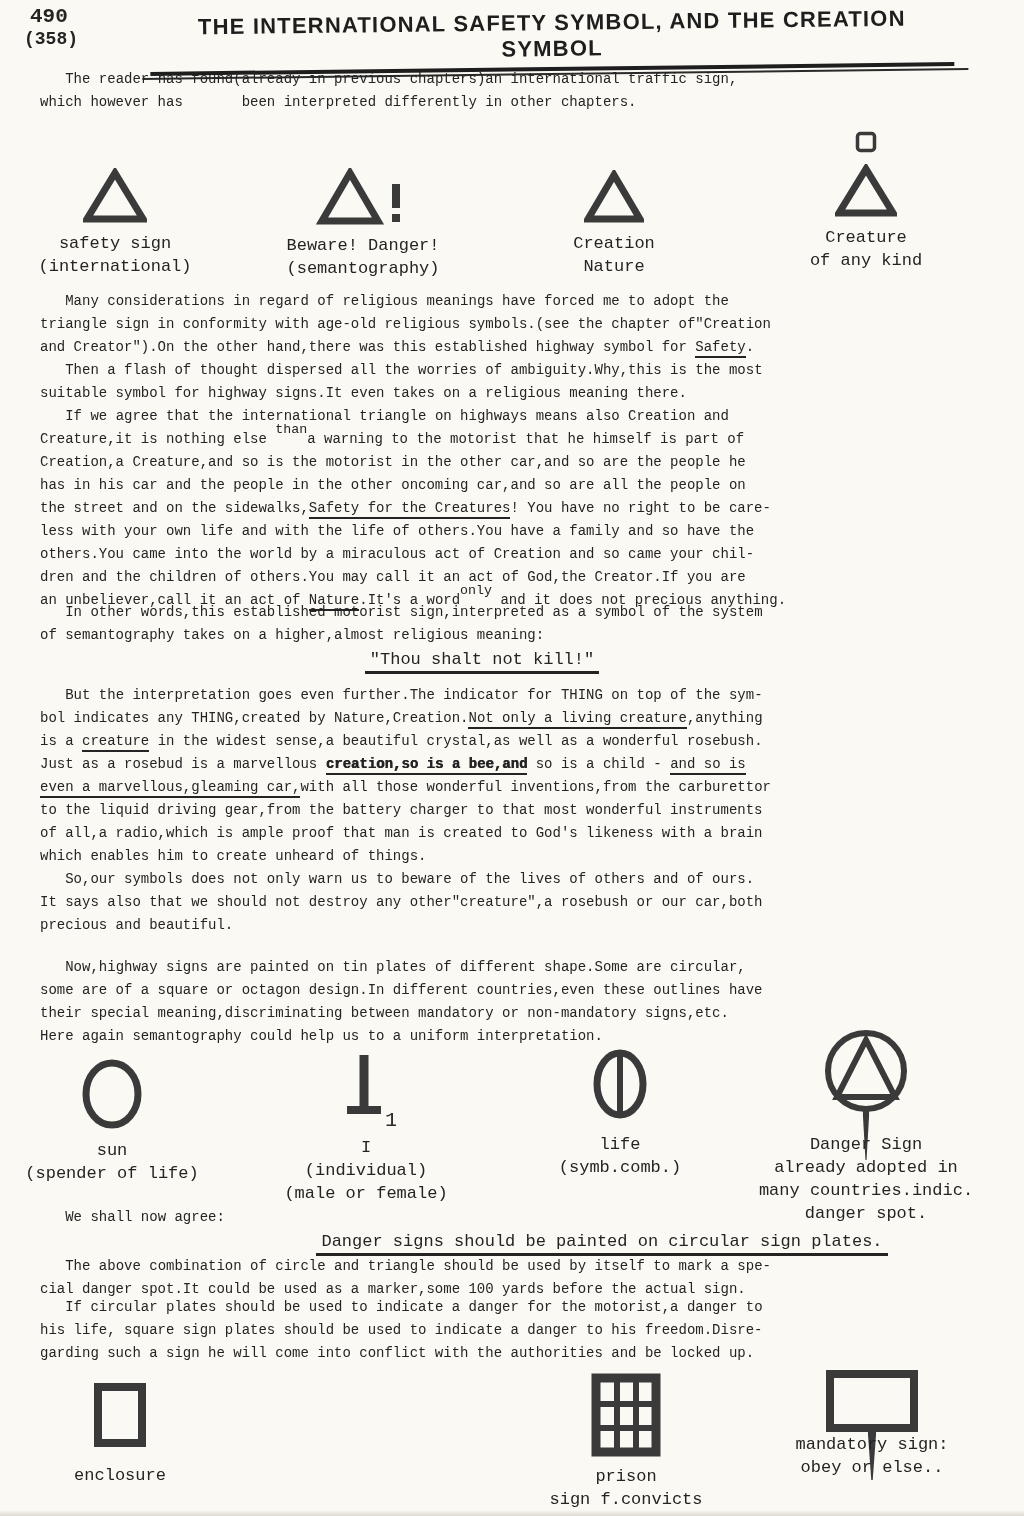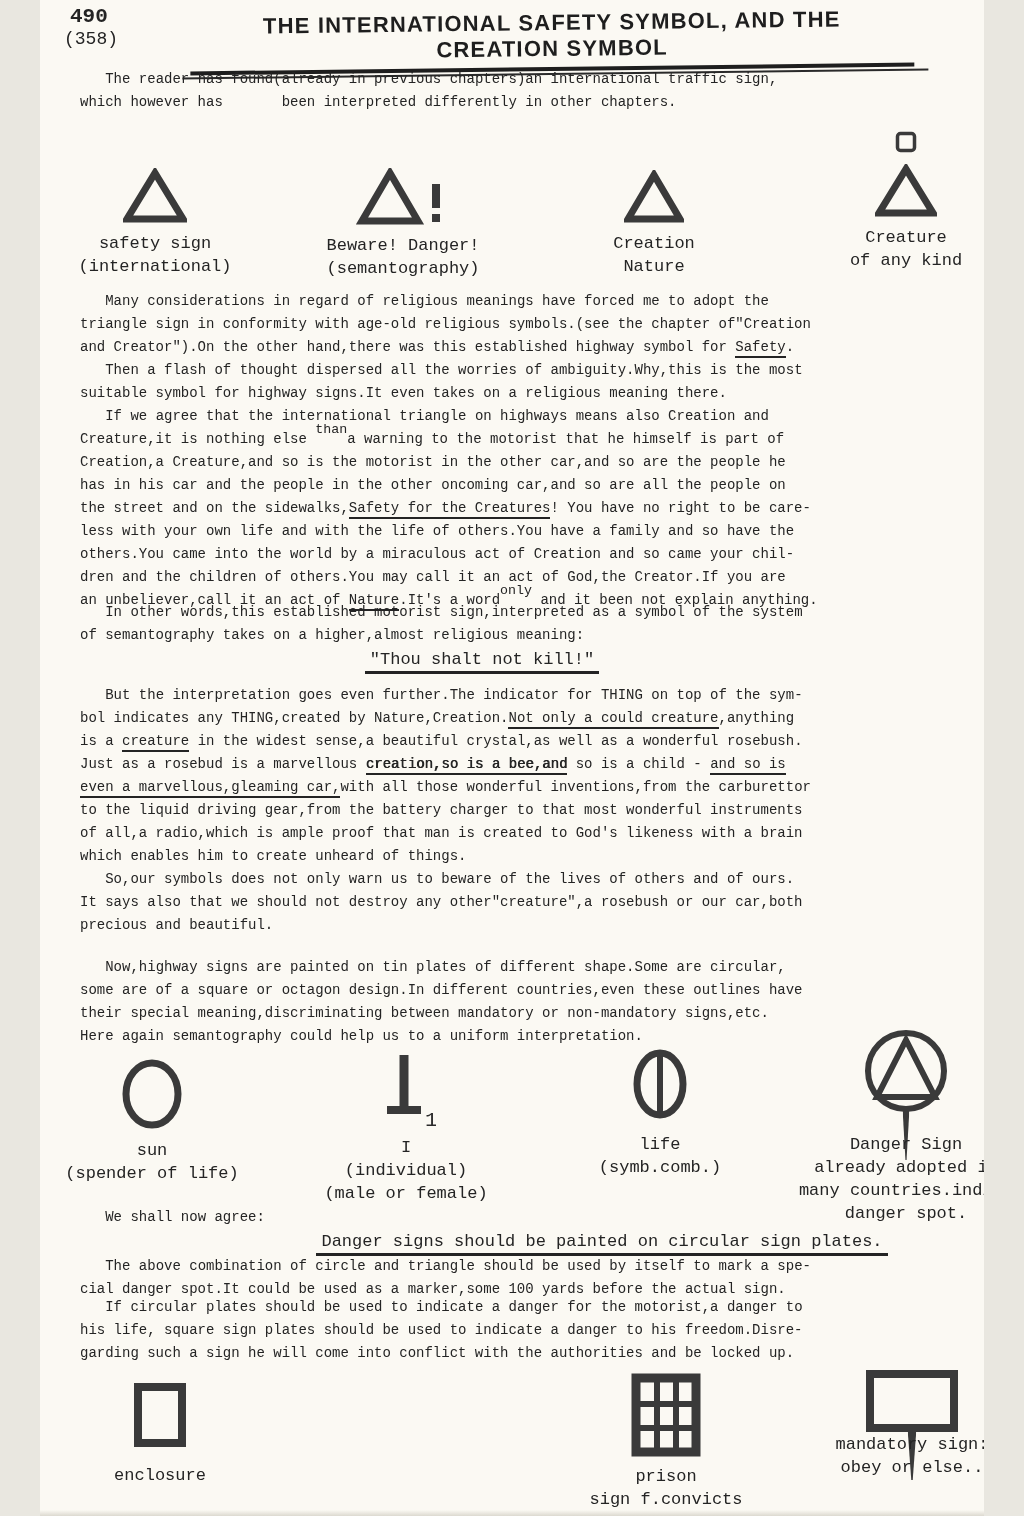--- a/index.html
+++ b/index.html
@@ -1,50 +1,50 @@
 <!DOCTYPE html>
 <html><head>
 <meta charset="utf-8">
 <style>
   html,body{margin:0;padding:0;background:#e9e7e0;}
   .page{
     position:relative;
-    width:944px;height:1516px;
+    width:1024px;height:1516px;
     margin:0 auto;
     background:#fbf9f3;
     font-family:"Liberation Mono","DejaVu Sans Mono",monospace;
     color:#242424;
     overflow:hidden;
   }
   .page::after{
     content:"";position:absolute;left:0;right:0;bottom:0;height:6px;
     background:linear-gradient(#fbf9f3,#dcd9d0);
   }
   
   .pagenum{position:absolute;left:30px;top:6px;font-weight:bold;font-size:21px;line-height:1.05;}
-  .pagenum-alt{position:absolute;left:24px;top:29px;font-size:18px;}
+  .pagenum-alt{position:absolute;left:24px;top:29px;font-size:18px;font-weight:bold;}
   .title-wrap{position:absolute;left:150px;right:70px;top:10px;text-align:center;transform:rotate(-0.7deg);}
   .title{
     display:inline-block;position:relative;
     font-family:"Liberation Sans","DejaVu Sans",sans-serif;
     font-weight:700;font-size:22px;letter-spacing:1.2px;color:#1e1e1e;
     padding:0 10px 5px 10px;
     border-bottom:4px solid #1e1e1e;
   }
   .title::after{
     content:"";position:absolute;left:-8px;right:-14px;bottom:-8px;height:2px;background:#2a2a2a;
   }
   
   .para{
     position:absolute;left:40px;right:16px;
     font-size:14px;line-height:23px;
     white-space:pre-wrap;
   }
   .para .u{border-bottom:2px solid #242424;padding-bottom:1px;}
-  .para .b{font-weight:normal;text-shadow:0.6px 0 0 #242424;}
+  .para .b{font-weight:bold;text-shadow:0.6px 0 0 #242424;}
   .para .sup{display:inline-block;vertical-align:10px;font-size:0.95em;line-height:0;}
   .center-line{position:absolute;text-align:center;font-size:17px;line-height:23px;}
   .center-line .ul{border-bottom:3px solid #242424;padding:0 5px 2px 5px;}
   
   .fig{position:absolute;width:240px;text-align:center;}
   .fig-icon{display:flex;justify-content:center;align-items:flex-end;}
   .fig-label{
     margin-top:8px;font-size:17px;line-height:23px;white-space:pre-line;text-align:center;
   }
   svg{display:block;}
@@ -123,30 +123,30 @@
   <div class="para" style="top:359px"><span>   Then a flash of thought dispersed all the worries of ambiguity.Why,this is the most
 suitable symbol for highway signs.It even takes on a religious meaning there.</span></div>
   <div class="para" style="top:405px"><span>   If we agree that the international triangle on highways means also Creation and
 Creature,it is nothing else </span><span class="sup">than</span><span>a warning to the motorist that he himself is part of
 Creation,a Creature,and so is the motorist in the other car,and so are the people he
 has in his car and the people in the other oncoming car,and so are all the people on
 the street and on the sidewalks,</span><span class="u">Safety for the Creatures</span><span>! You have no right to be care-
 less with your own life and with the life of others.You have a family and so have the
 others.You came into the world by a miraculous act of Creation and so came your chil-
 dren and the children of others.You may call it an act of God,the Creator.If you are
-an unbeliever,call it an act of </span><span class="u">Nature</span><span>.It's a word</span><span class="sup">only</span><span> and it been not explain anything.</span></div>
+an unbeliever,call it an act of </span><span class="u">Nature</span><span>.It's a word</span><span class="sup">only</span><span> and it does not precious anything.</span></div>
   <div class="para" style="top:601px"><span>   In other words,this established motorist sign,interpreted as a symbol of the system
 of semantography takes on a higher,almost religious meaning:</span></div>
 
   <div class="center-line" style="top:648px;left:0;right:60px">
     <span class="ul">"Thou shalt not kill!"</span>
   </div>
 
   <div class="para" style="top:684px"><span>   But the interpretation goes even further.The indicator for THING on top of the sym-
-bol indicates any THING,created by Nature,Creation.</span><span class="u">Not only a could creature</span><span>,anything
+bol indicates any THING,created by Nature,Creation.</span><span class="u">Not only a living creature</span><span>,anything
 is a </span><span class="u">creature</span><span> in the widest sense,a beautiful crystal,as well as a wonderful rosebush.
 Just as a rosebud is a marvellous </span><span class="u b">creation,so is a bee,and</span><span> so is a child - </span><span class="u">and so is
 even a marvellous,gleaming car,</span><span>with all those wonderful inventions,from the carburettor
 to the liquid driving gear,from the battery charger to that most wonderful instruments
 of all,a radio,which is ample proof that man is created to God's likeness with a brain
 which enables him to create unheard of things.</span></div>
   <div class="para" style="top:868px"><span>   So,our symbols does not only warn us to beware of the lives of others and of ours.
 It says also that we should not destroy any other"creature",a rosebush or our car,both
 precious and beautiful.</span></div>
   <div class="para" style="top:956px"><span>   Now,highway signs are painted on tin plates of different shape.Some are circular,

